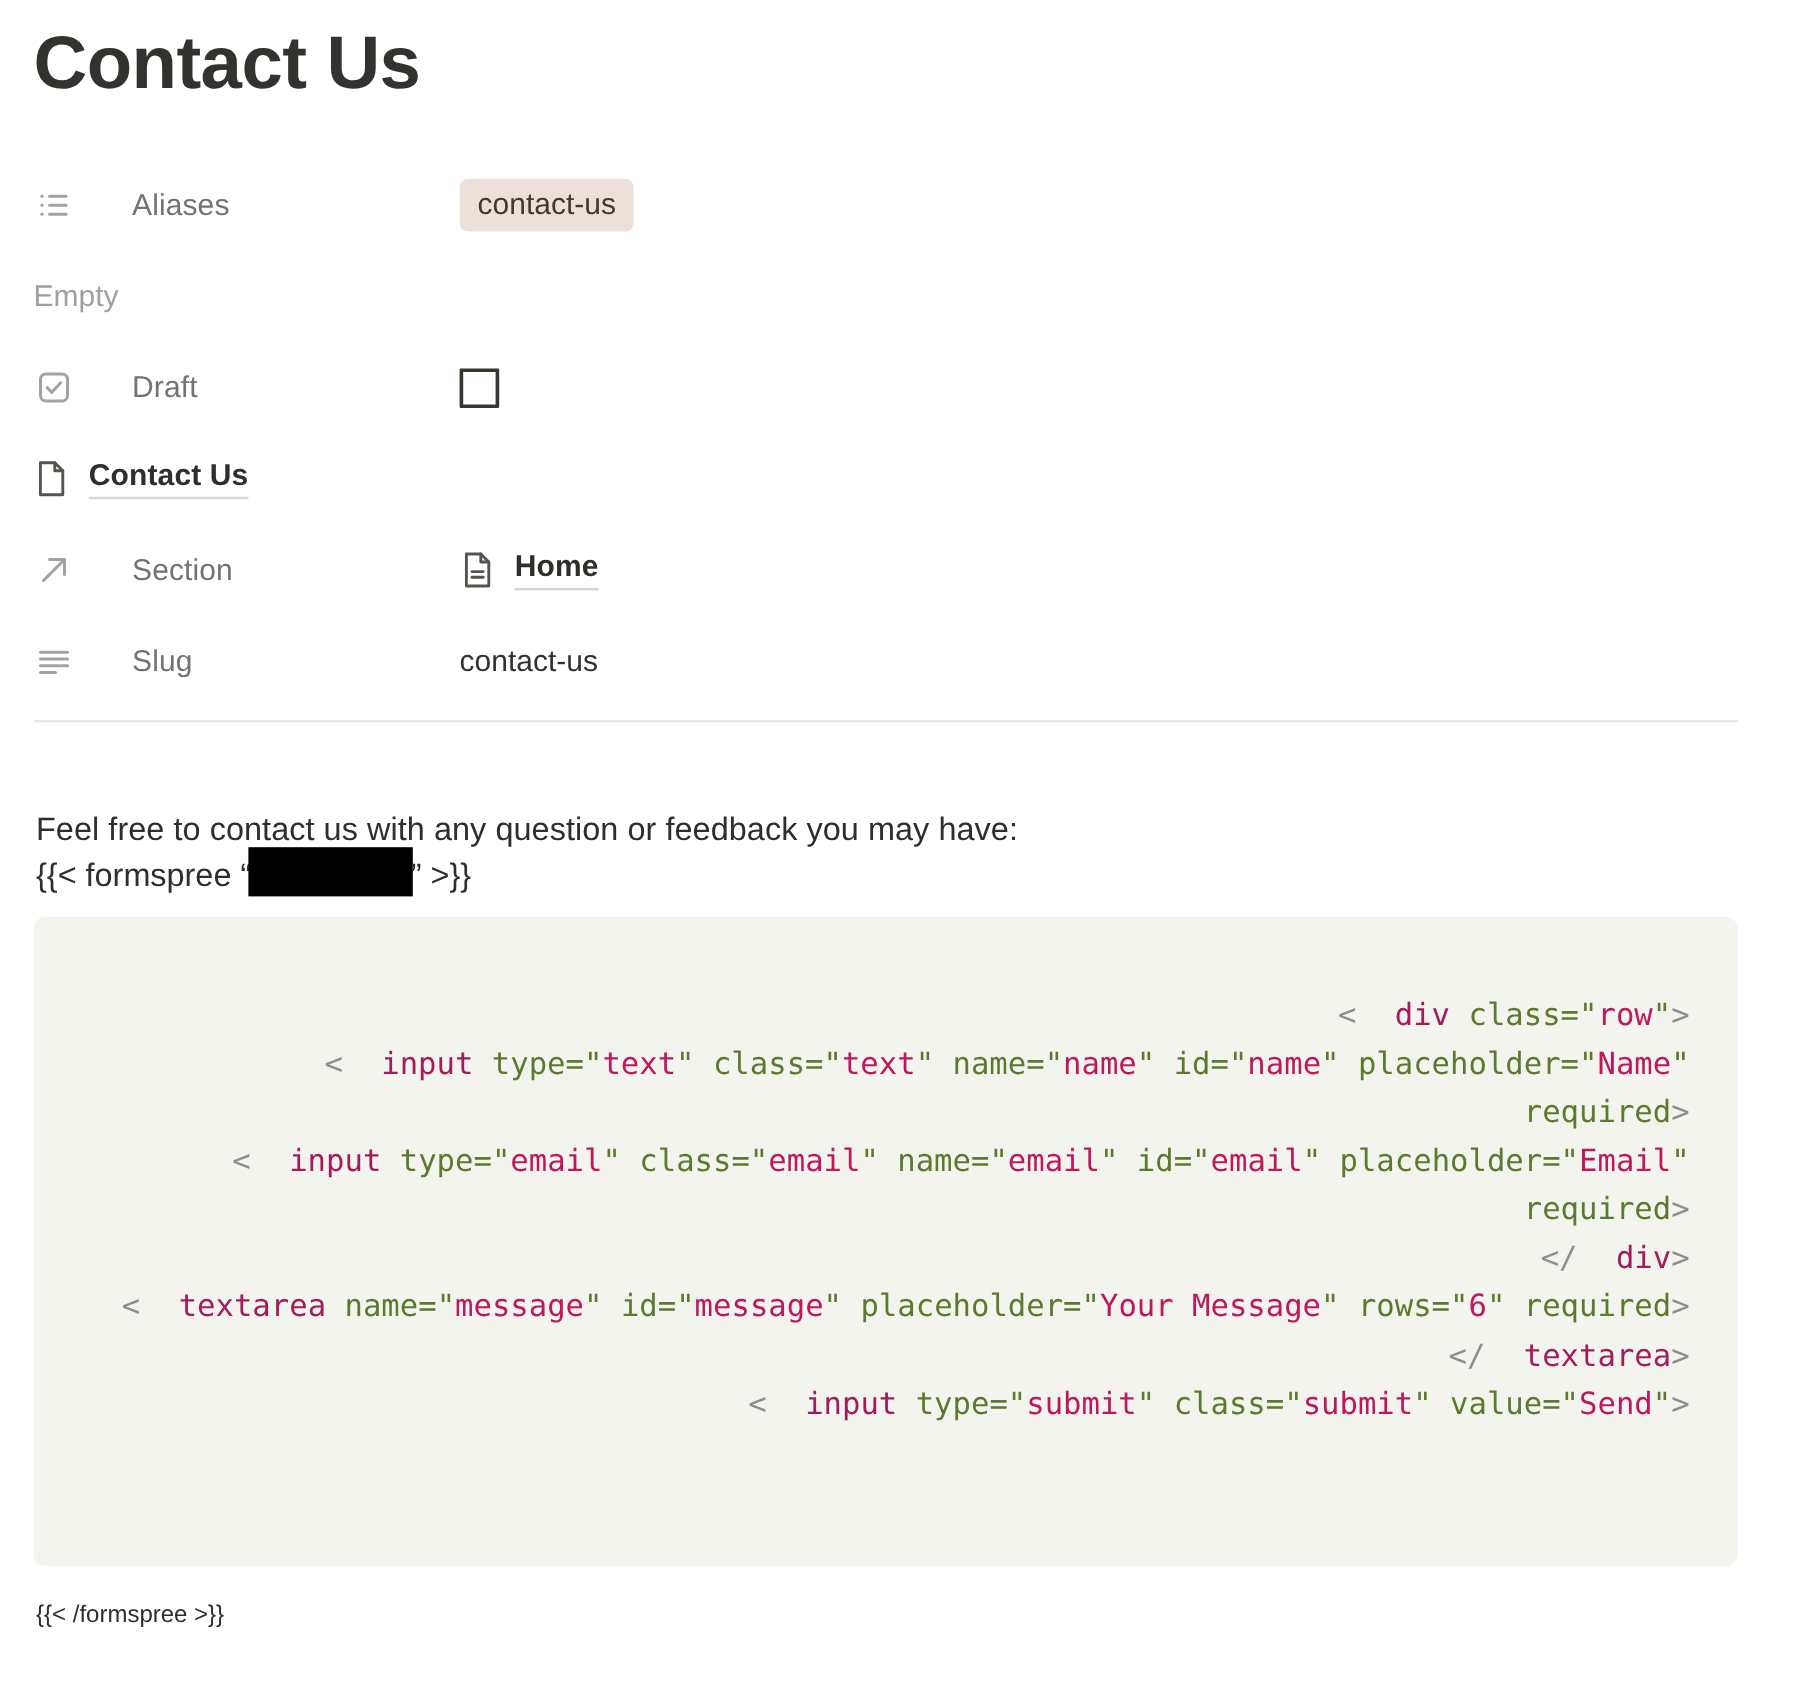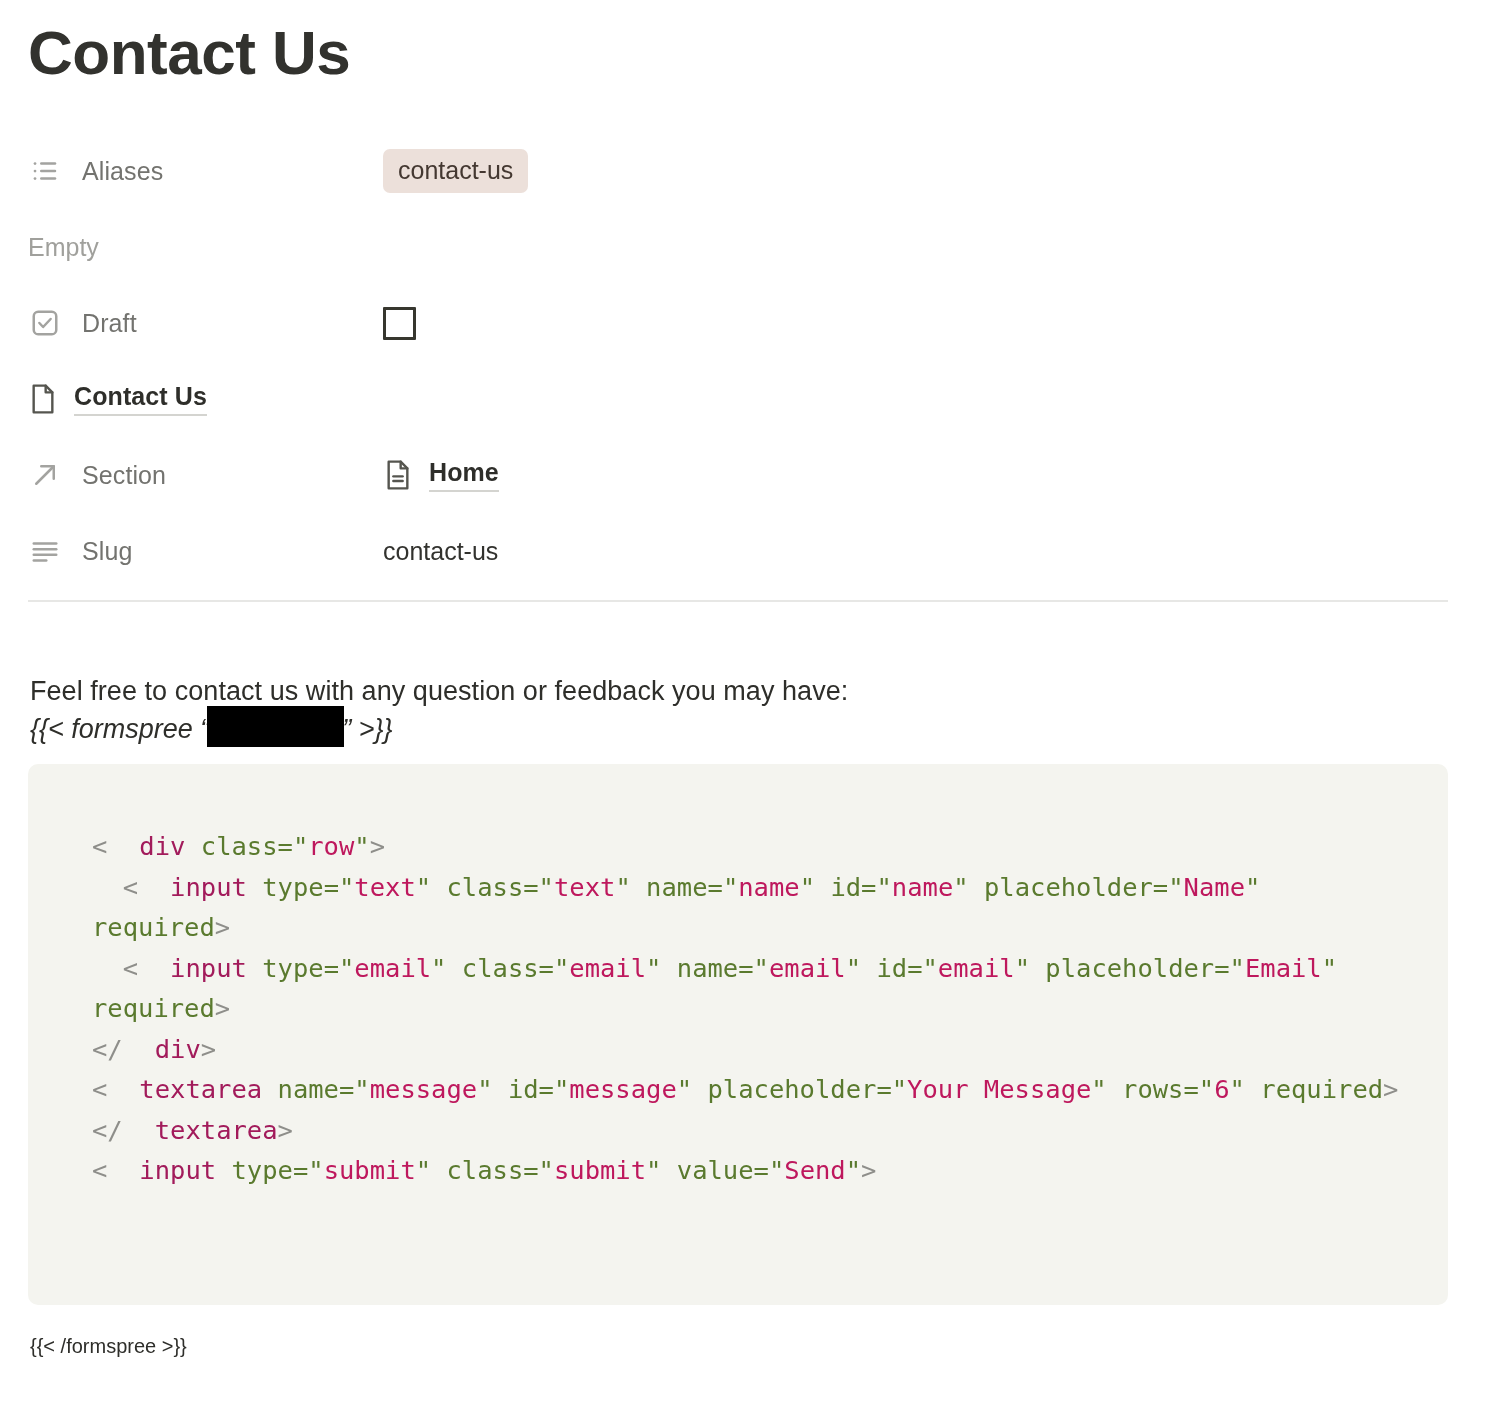--- a/index.html
+++ b/index.html
@@ -15,20 +15,21 @@
     font-family: "Liberation Sans", sans-serif;
     color: #2b2b28;
     -webkit-font-smoothing: antialiased;
   }
 
   .page {
     position: relative;
     width: 1498px;
     height: 1410px;
     padding: 0;
+    text-align: right;
   }
 
   
   .note-title {
     position: absolute;
     left: 28px;
     top: 14px;
     font-size: 62px;
     line-height: 78px;
     font-weight: 700;
@@ -47,20 +48,21 @@
   .prop-row {
     display: flex;
     align-items: center;
     height: 76px;
   }
   .prop-key {
     display: flex;
     align-items: center;
     width: 355px;
     flex: 0 0 355px;
+    gap: 28px;
   }
   .prop-icon {
     width: 34px;
     height: 34px;
     flex: 0 0 34px;
     margin-right: 20px;
     display: flex;
     align-items: center;
     justify-content: center;
     color: #a3a3a0;
@@ -154,21 +156,20 @@
   }
 
   .shortcode-open {
     position: absolute;
     left: 30px;
     top: 706px;
     font-size: 27px;
     line-height: 40px;
     color: #2e2e2a;
     white-space: nowrap;
-    font-style: italic;
   }
   .redacted {
     display: inline-block;
     background: #000000;
     width: 137px;
     height: 41px;
     vertical-align: -9px;
     margin: 0 -2px;
   }
 

